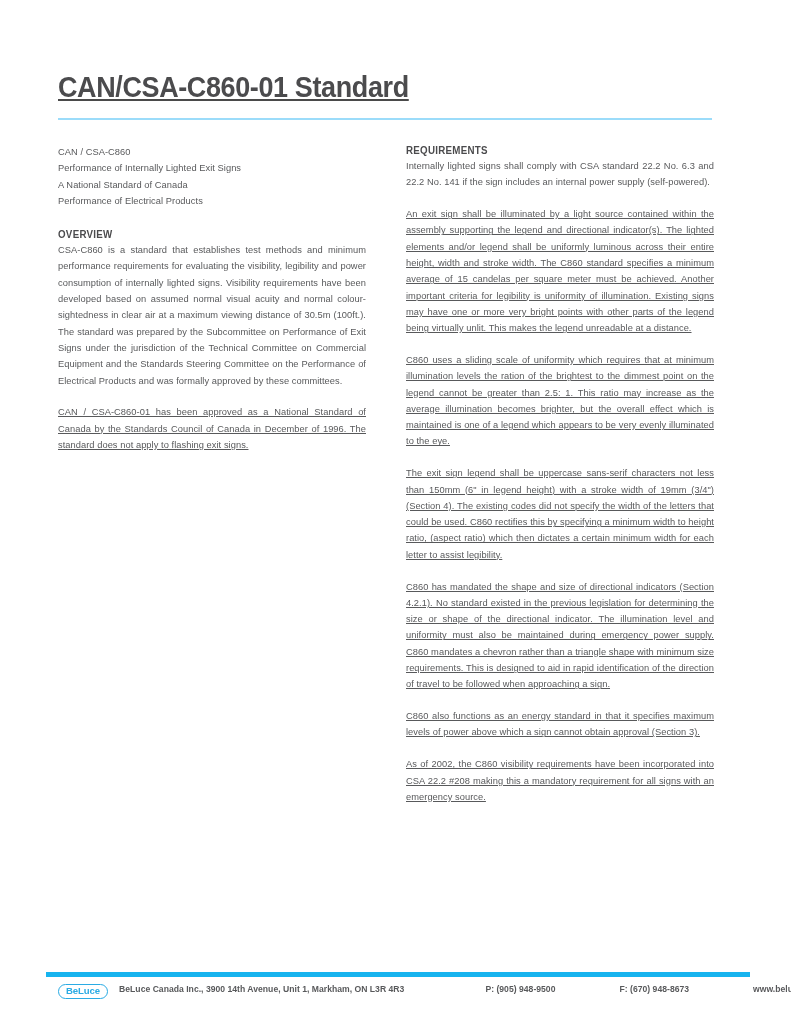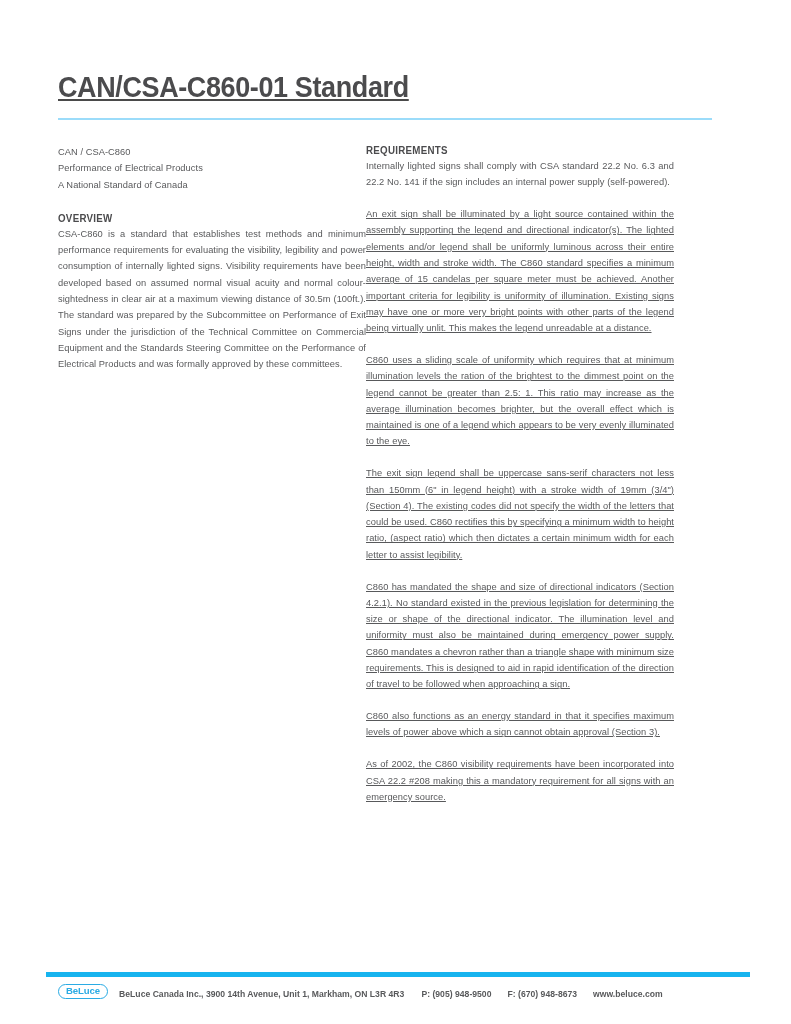--- a/index.html
+++ b/index.html
@@ -51,20 +51,21 @@
     background: #9bdcfa;
   }
 
   
   .columns {
     position: absolute;
     left: 58px;
     top: 144px;
     width: 656px;
     display: flex;
+    gap: 40px;
   }
   .col {
     width: 308px;
   }
 
   .meta-line,
   .body-par {
     font-size: 9.3px;
     line-height: 16.3px;
     color: #58595b;
@@ -106,21 +107,21 @@
     width: 704px;
     height: 5px;
     background: #17b4ef;
   }
   .footer {
     position: absolute;
     left: 58px;
     top: 984px;
     width: 690px;
     display: flex;
-    align-items: flex-end;
+    align-items: flex-start;
     gap: 11px;
     white-space: nowrap;
   }
   .logo {
     display: inline-flex;
     align-items: center;
     justify-content: center;
     border: 1.4px solid #2aabe4;
     border-radius: 9px;
     padding: 1px 7px 2px 7px;
@@ -136,47 +137,49 @@
   }
   .footer-info {
     font-family: "Liberation Sans Narrow", "Liberation Sans", sans-serif;
     font-size: 8.6px;
     font-weight: 700;
     color: #58595b;
     letter-spacing: 0.02px;
     display: flex;
     align-items: baseline;
   }
-  .footer-info .seg { margin-right: 16px; }
+  .footer-info .seg { margin-right: 16px; margin-left: 48px; }
   .footer-info .seg:last-child { margin-right: 0; }
-  .footer-info .addr { margin-right: 17px; }
+  .footer-info .addr { margin-right: 33px; }
 </style>
 </head>
 <body>
 
 <div class="page">
 
   <div class="doc-header">
     <h1 class="doc-title">CAN/CSA-C860-01 Standard</h1>
     <div class="header-rule"></div>
   </div>
 
   <div class="columns">
 
     <div class="col">
 
       <div class="meta-block">
         <p class="meta-line">CAN / CSA-C860</p>
+        <p class="meta-line">Performance of Internally Lighted Exit Signs</p>
+        <p class="meta-line">A National Standard of Canada</p>
         <p class="meta-line">Performance of Electrical Products</p>
-        <p class="meta-line">A National Standard of Canada</p>
       </div>
 
       <h2 class="section-head">OVERVIEW</h2>
 
       <p class="body-par">CSA-C860 is a standard that establishes test methods and minimum performance requirements for evaluating the visibility, legibility and power consumption of internally lighted signs. Visibility requirements have been developed based on assumed normal visual acuity and normal colour-sightedness in clear air at a maximum viewing distance of 30.5m (100ft.). The standard was prepared by the Subcommittee on Performance of Exit Signs under the jurisdiction of the Technical Committee on Commercial Equipment and the Standards Steering Committee on the Performance of Electrical Products and was formally approved by these committees.</p>
+      <p class="body-par">CAN / CSA-C860-01 has been approved as a National Standard of Canada by the Standards Council of Canada in December of 1996. The standard does not apply to flashing exit signs.</p>
     </div>
 
     <div class="col">
 
       <h2 class="section-head">REQUIREMENTS</h2>
 
       <p class="body-par">Internally lighted signs shall comply with CSA standard 22.2 No. 6.3 and 22.2 No. 141 if the sign includes an internal power supply (self-powered).</p>
       <p class="body-par">An exit sign shall be illuminated by a light source contained within the assembly supporting the legend and directional indicator(s). The lighted elements and/or legend shall be uniformly luminous across their entire height, width and stroke width. The C860 standard specifies a minimum average of 15 candelas per square meter must be achieved. Another important criteria for legibility is uniformity of illumination. Existing signs may have one or more very bright points with other parts of the legend being virtually unlit. This makes the legend unreadable at a distance.</p>
       <p class="body-par">C860 uses a sliding scale of uniformity which requires that at minimum illumination levels the ration of the brightest to the dimmest point on the legend cannot be greater than 2.5: 1. This ratio may increase as the average illumination becomes brighter, but the overall effect which is maintained is one of a legend which appears to be very evenly illuminated to the eye.</p>
       <p class="body-par">The exit sign legend shall be uppercase sans-serif characters not less than 150mm (6" in legend height) with a stroke width of 19mm (3/4") (Section 4). The existing codes did not specify the width of the letters that could be used. C860 rectifies this by specifying a minimum width to height ratio, (aspect ratio) which then dictates a certain minimum width for each letter to assist legibility.</p>

